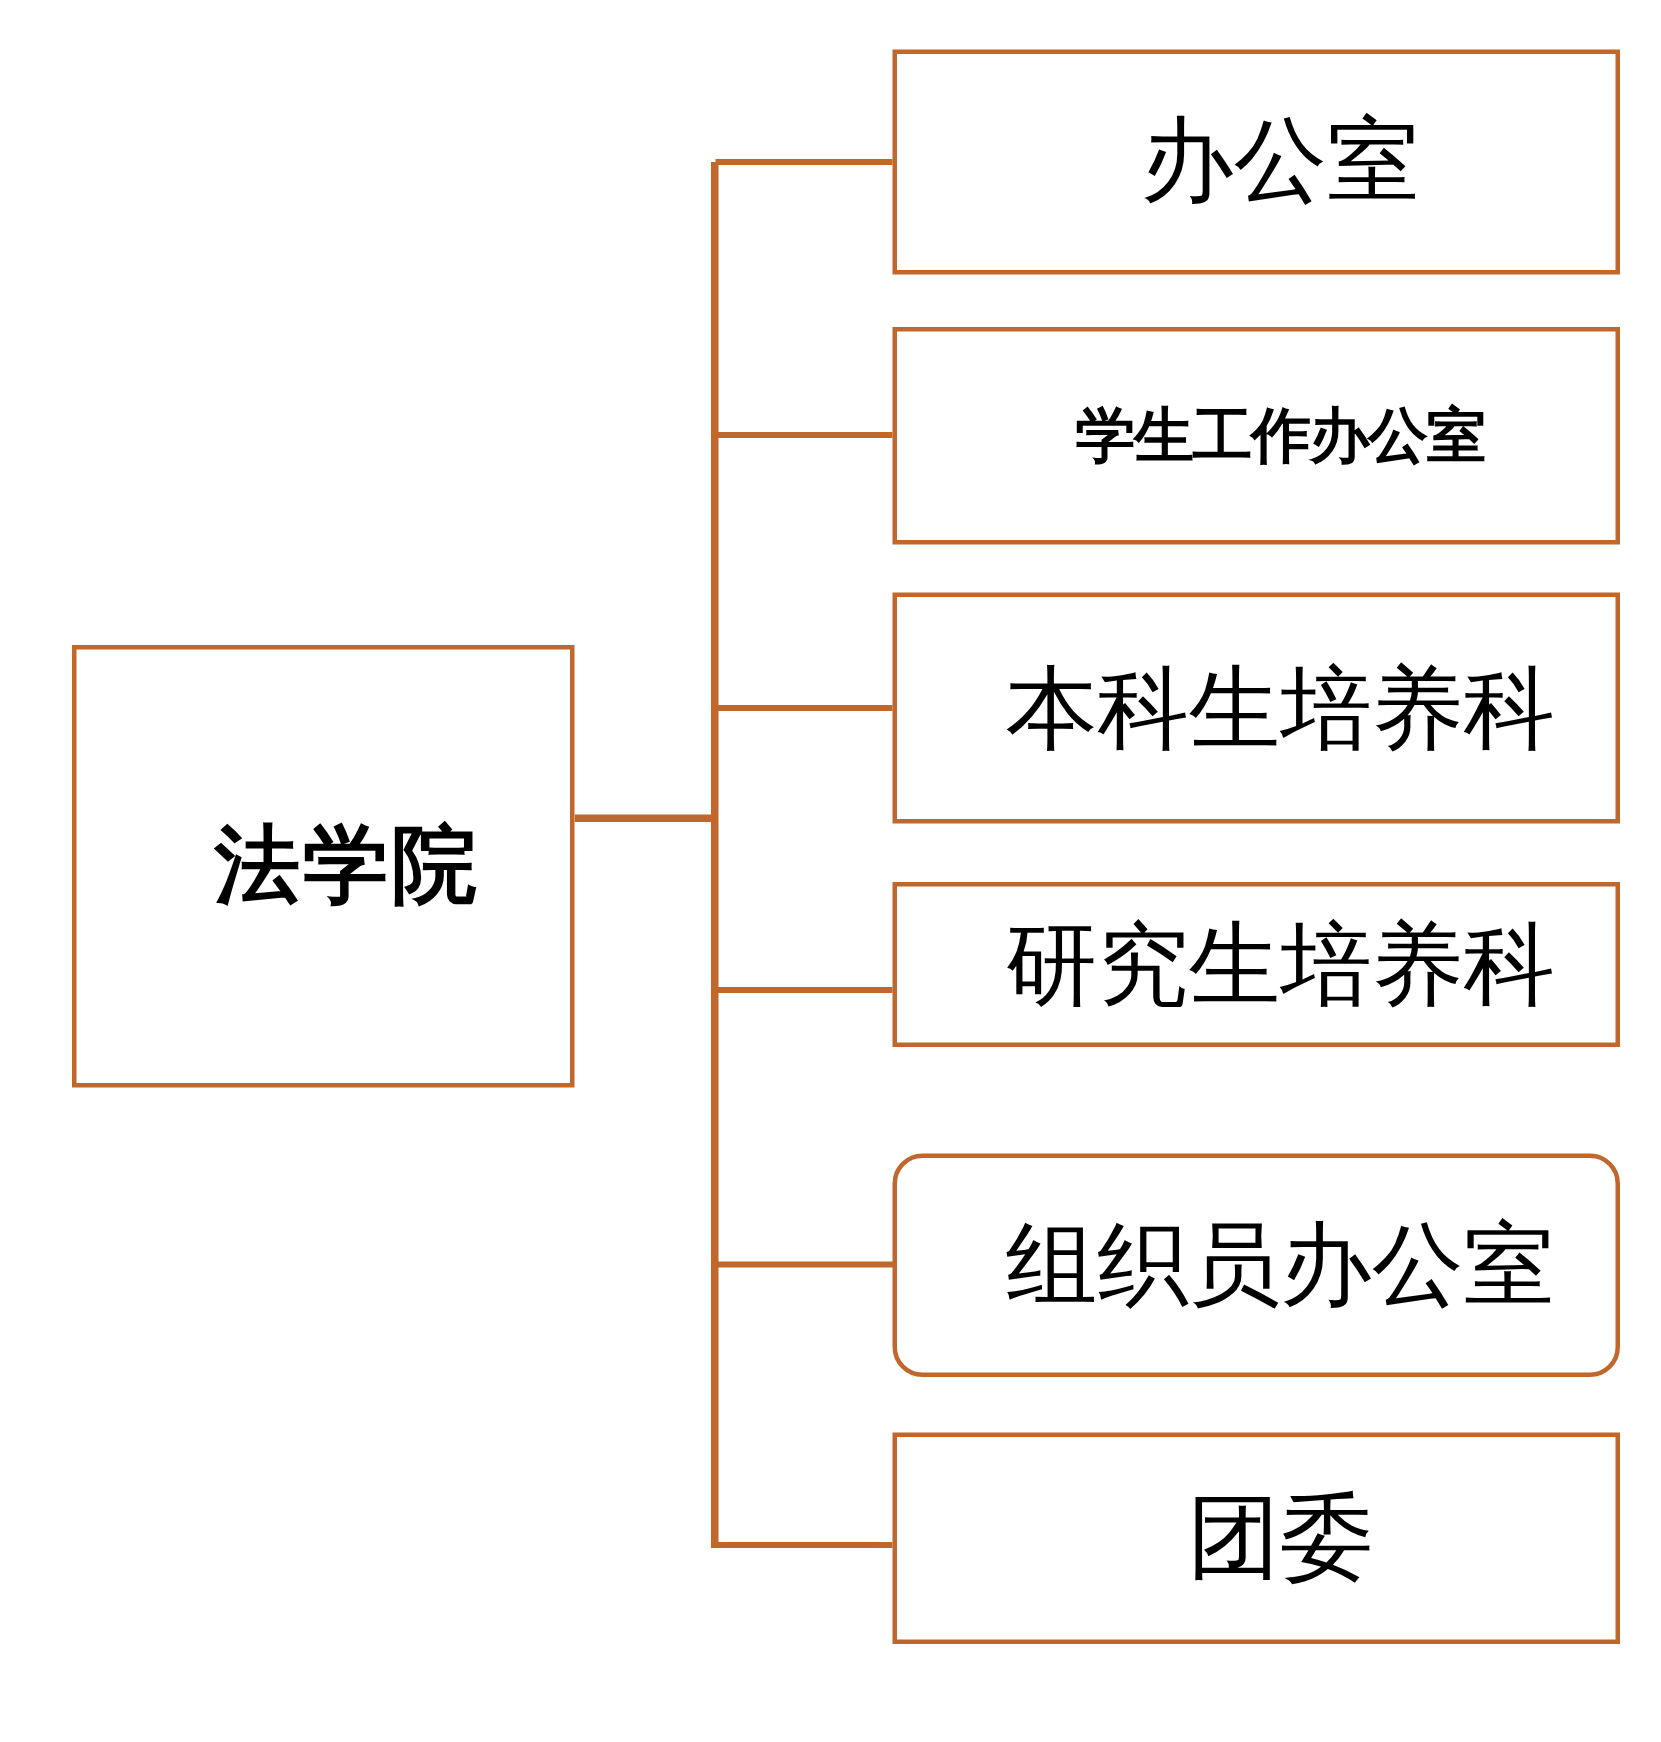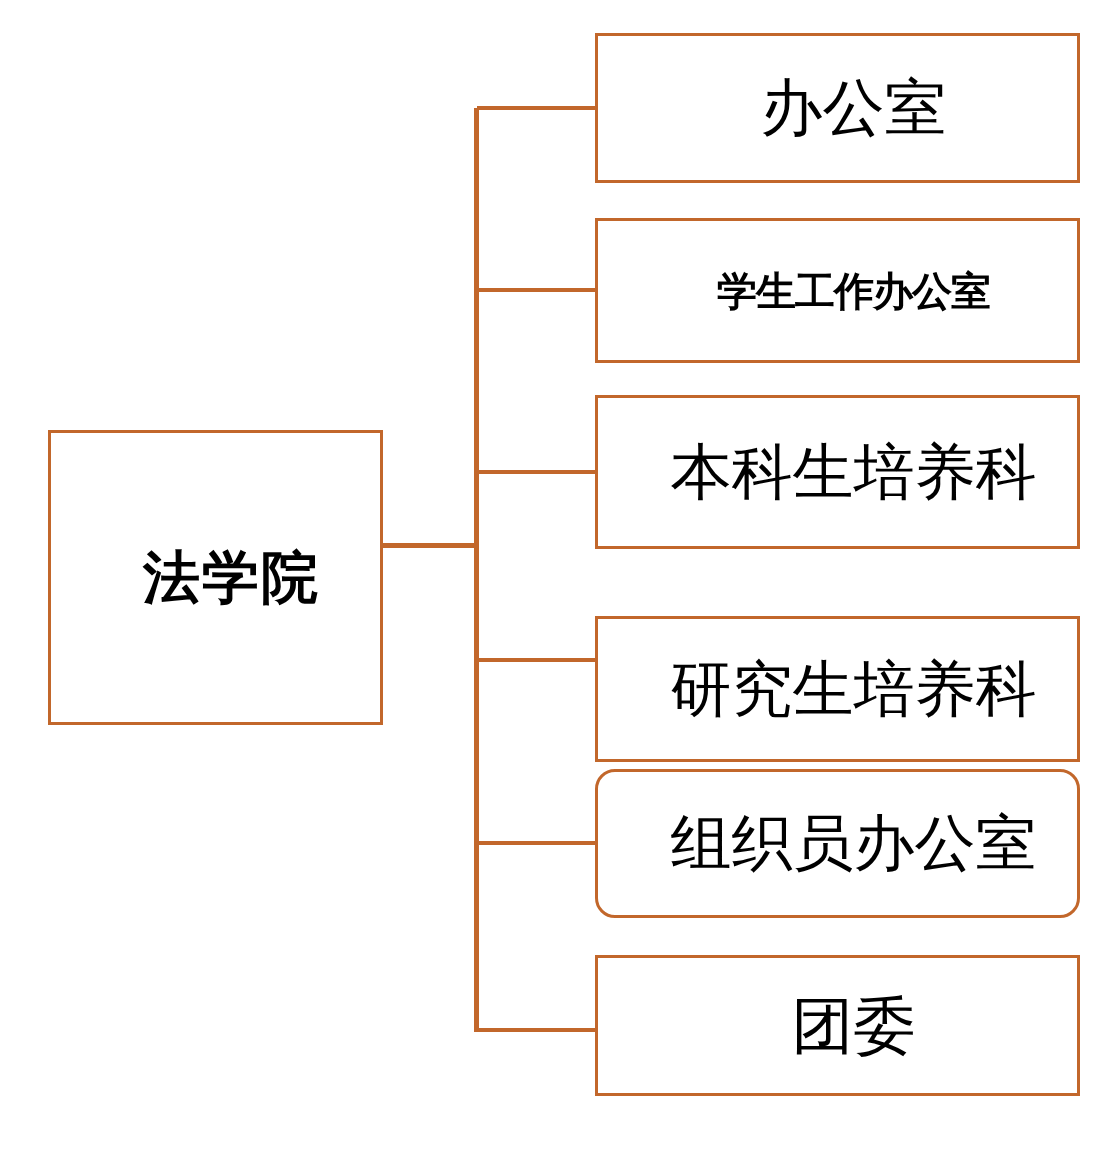--- a/index.html
+++ b/index.html
@@ -50,21 +50,21 @@
   .node-child {
     left: 595px;
     width: 485px;
     font-weight: normal;
     font-size: 62px;
   }
   
   .child-0 { top: 33px;  height: 150px; }
   .child-1 { top: 218px; height: 145px; }
   .child-2 { top: 395px; height: 154px; }
-  .child-3 { top: 616px; height: 146px; text-align: center; }
+  .child-3 { top: 588px; height: 110px; text-align: center; }
   .child-4 { top: 769px; height: 149px; border-radius: 20px; }
   .child-5 { top: 955px; height: 141px; }
 
   
   .child-1 .node-label { font-size: 40px; letter-spacing: -1px; font-weight: bold; }
   .child-2 .node-label,
   .child-3 .node-label,
   .child-4 .node-label { font-size: 61px; }
   .child-0 .node-label,
   .child-5 .node-label { font-size: 62px; }

